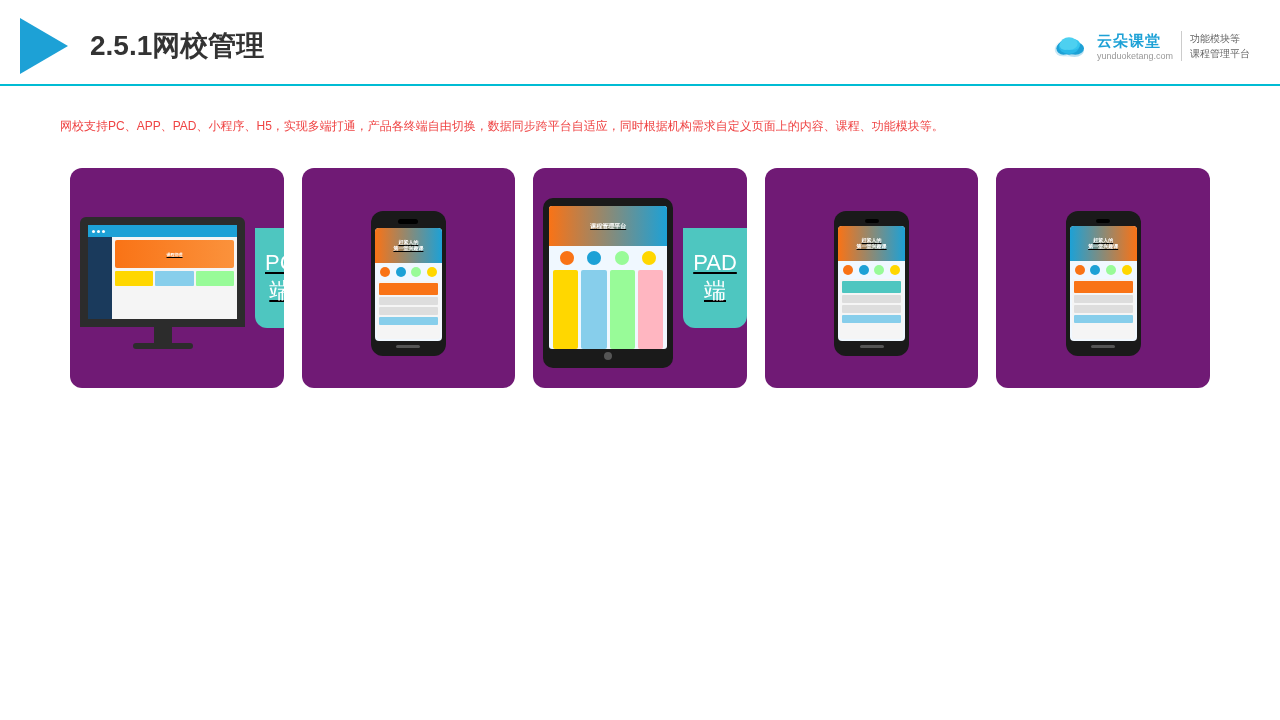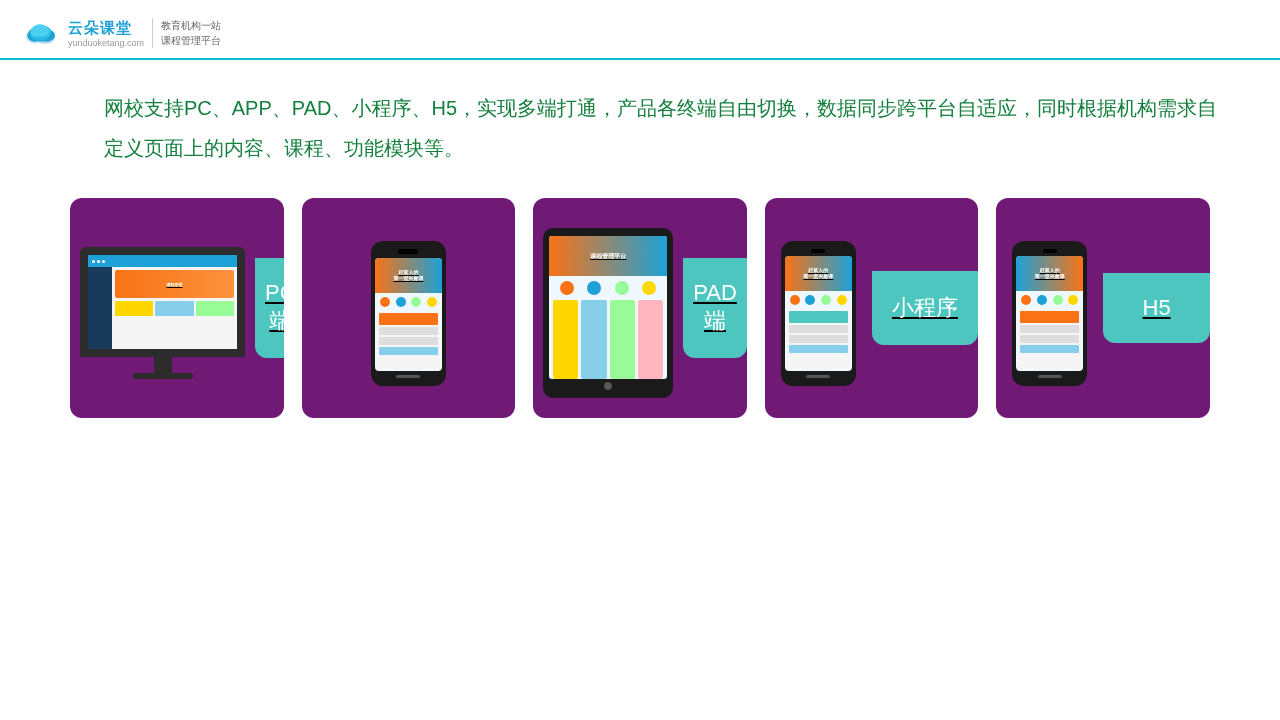--- a/index.html
+++ b/index.html
@@ -40,25 +40,24 @@
     }
     .header-title span {
       color: #333;
     }
 
     
     .content {
       padding: 28px 60px 20px 60px;
     }
     .description {
-      font-size: 20px;
-      color: #15803d;
+      font-size: 12px;
+      color: #ef4444;
       line-height: 2;
       margin-bottom: 30px;
-      margin-left: 44px;
     }
 
     
     .cards-container {
       display: flex;
       gap: 18px;
       justify-content: center;
       padding: 0 10px;
     }
     .card {
@@ -379,41 +378,47 @@
       height: 4px;
       background: #000;
       border-radius: 3px;
       margin: 0 auto 3px;
     }
   </style>
 </head>
 <body>
 
 <div class="header">
+  <div class="header-left">
+    <div class="logo-triangle"></div>
+    <h1 class="header-title">
+      <span>2.5.1</span><span>网校管理</span>
+    </h1>
+  </div>
   <div class="brand-container">
     <svg class="cloud-svg" viewBox="0 0 50 38" fill="none">
       <ellipse cx="25" cy="22" rx="18" ry="11" fill="#e8f4fb"></ellipse>
       <ellipse cx="17" cy="24" rx="10" ry="8" fill="#c8e8f5"></ellipse>
       <ellipse cx="32" cy="24" rx="12" ry="9" fill="#b8dff0"></ellipse>
       <ellipse cx="25" cy="20" rx="14" ry="10" fill="#1da1d6"></ellipse>
       <ellipse cx="18" cy="22" rx="9" ry="8" fill="#1da1d6"></ellipse>
       <ellipse cx="33" cy="22" rx="11" ry="8" fill="#1da1d6"></ellipse>
       <ellipse cx="25" cy="20" rx="13" ry="9" fill="#2ab8e8"></ellipse>
 
       <ellipse cx="20" cy="18" rx="7" ry="6" fill="#4dd0f0"></ellipse>
       <ellipse cx="30" cy="17" rx="9" ry="7" fill="#35c5ed"></ellipse>
       <ellipse cx="25" cy="16" rx="11" ry="8" fill="#4dd0f0"></ellipse>
     </svg>
     <div class="brand-text-group">
       <span class="brand-main-text">云朵课堂</span>
       <span class="brand-sub-text">yunduoketang.com</span>
     </div>
     <div class="brand-divider"></div>
     <div class="brand-slogan-vertical">
-      <div>教育机构一站</div>
+      <div>功能模块等</div>
       <div>课程管理平台</div>
     </div>
   </div>
 </div>
 
 <div class="content">
   <p class="description">网校支持PC、APP、PAD、小程序、H5，实现多端打通，产品各终端自由切换，数据同步跨平台自适应，同时根据机构需求自定义页面上的内容、课程、功能模块等。</p>
 
   <div class="cards-container">
 
@@ -530,21 +535,20 @@
                   <div class="phone-row"></div>
                   <div class="phone-row"></div>
                   <div class="phone-row" style="background:#87ceeb;"></div>
                 </div>
               </div>
             </div>
             <div class="phone-home-indicator"></div>
           </div>
         </div>
       </div>
-      <div class="card-label">小程序</div>
     </div>
 
     <div class="card">
       <div class="card-image-area">
         <div class="phone-device">
           <div class="phone-body">
             <div class="mini-notch"></div>
             <div class="phone-screen">
               <div class="phone-screen-content">
                 <div class="phone-banner" style="background:linear-gradient(to right,#1da1d6,#f97316);">
@@ -561,17 +565,16 @@
                   <div class="phone-row"></div>
                   <div class="phone-row"></div>
                   <div class="phone-row" style="background:#87ceeb;"></div>
                 </div>
               </div>
             </div>
             <div class="phone-home-indicator"></div>
           </div>
         </div>
       </div>
-      <div class="card-label">H5</div>
     </div>
 
   </div>
 </div>
 
 </body></html>

